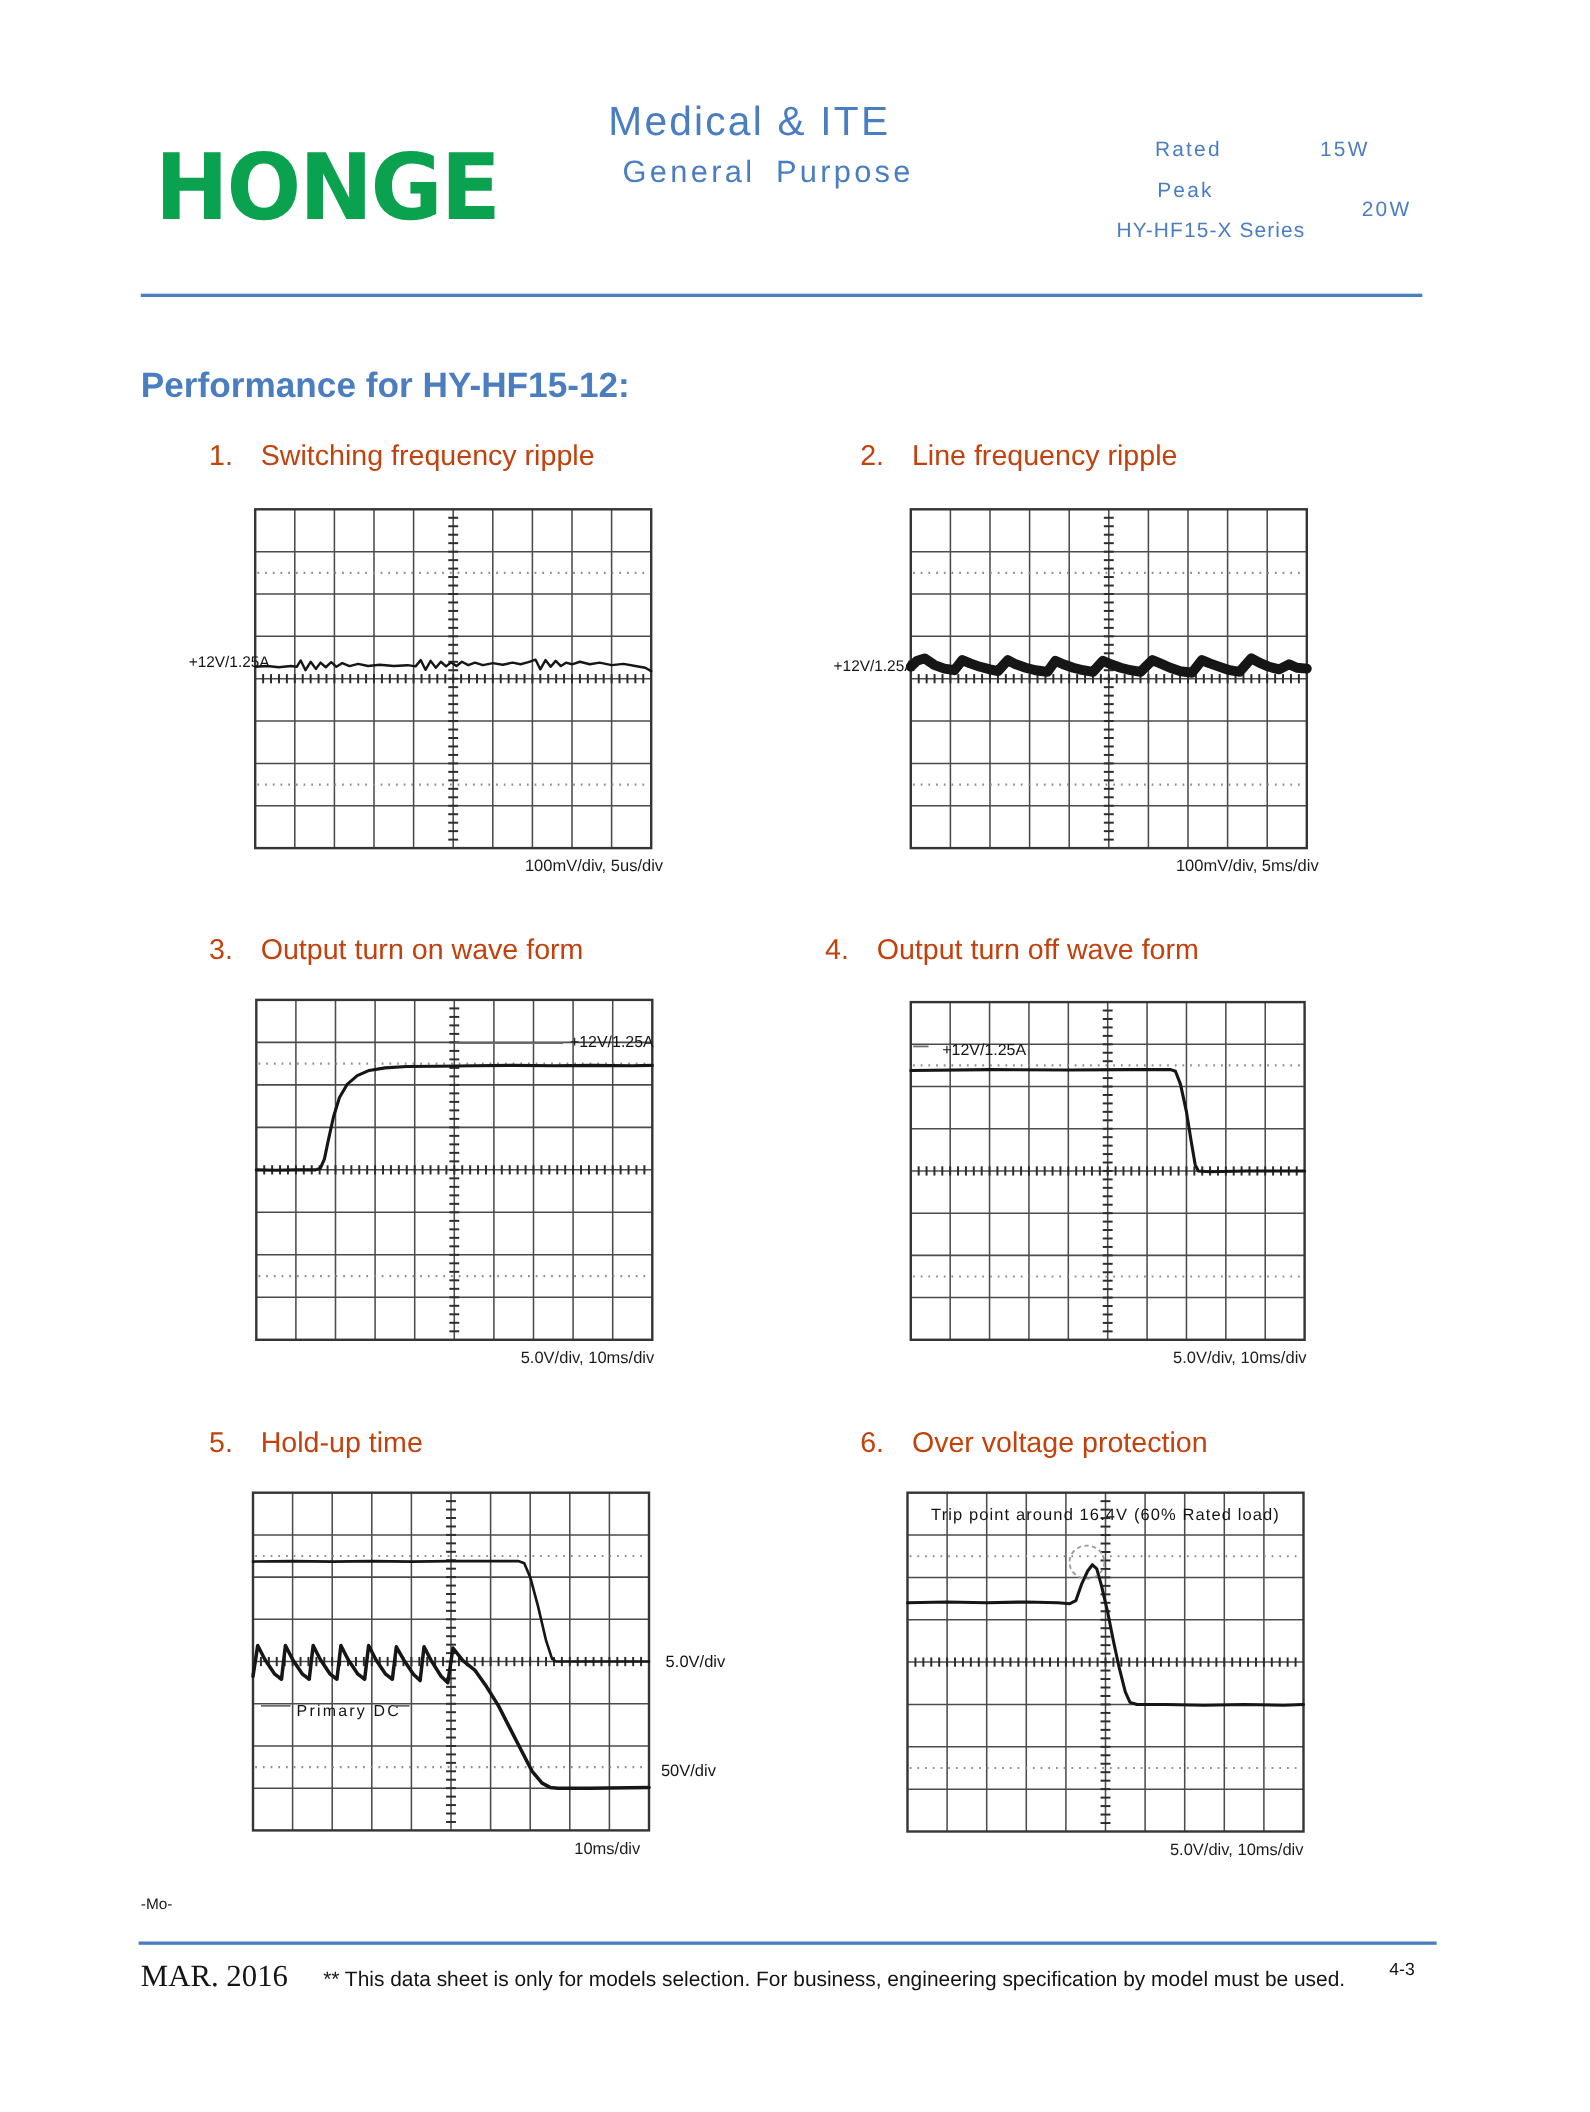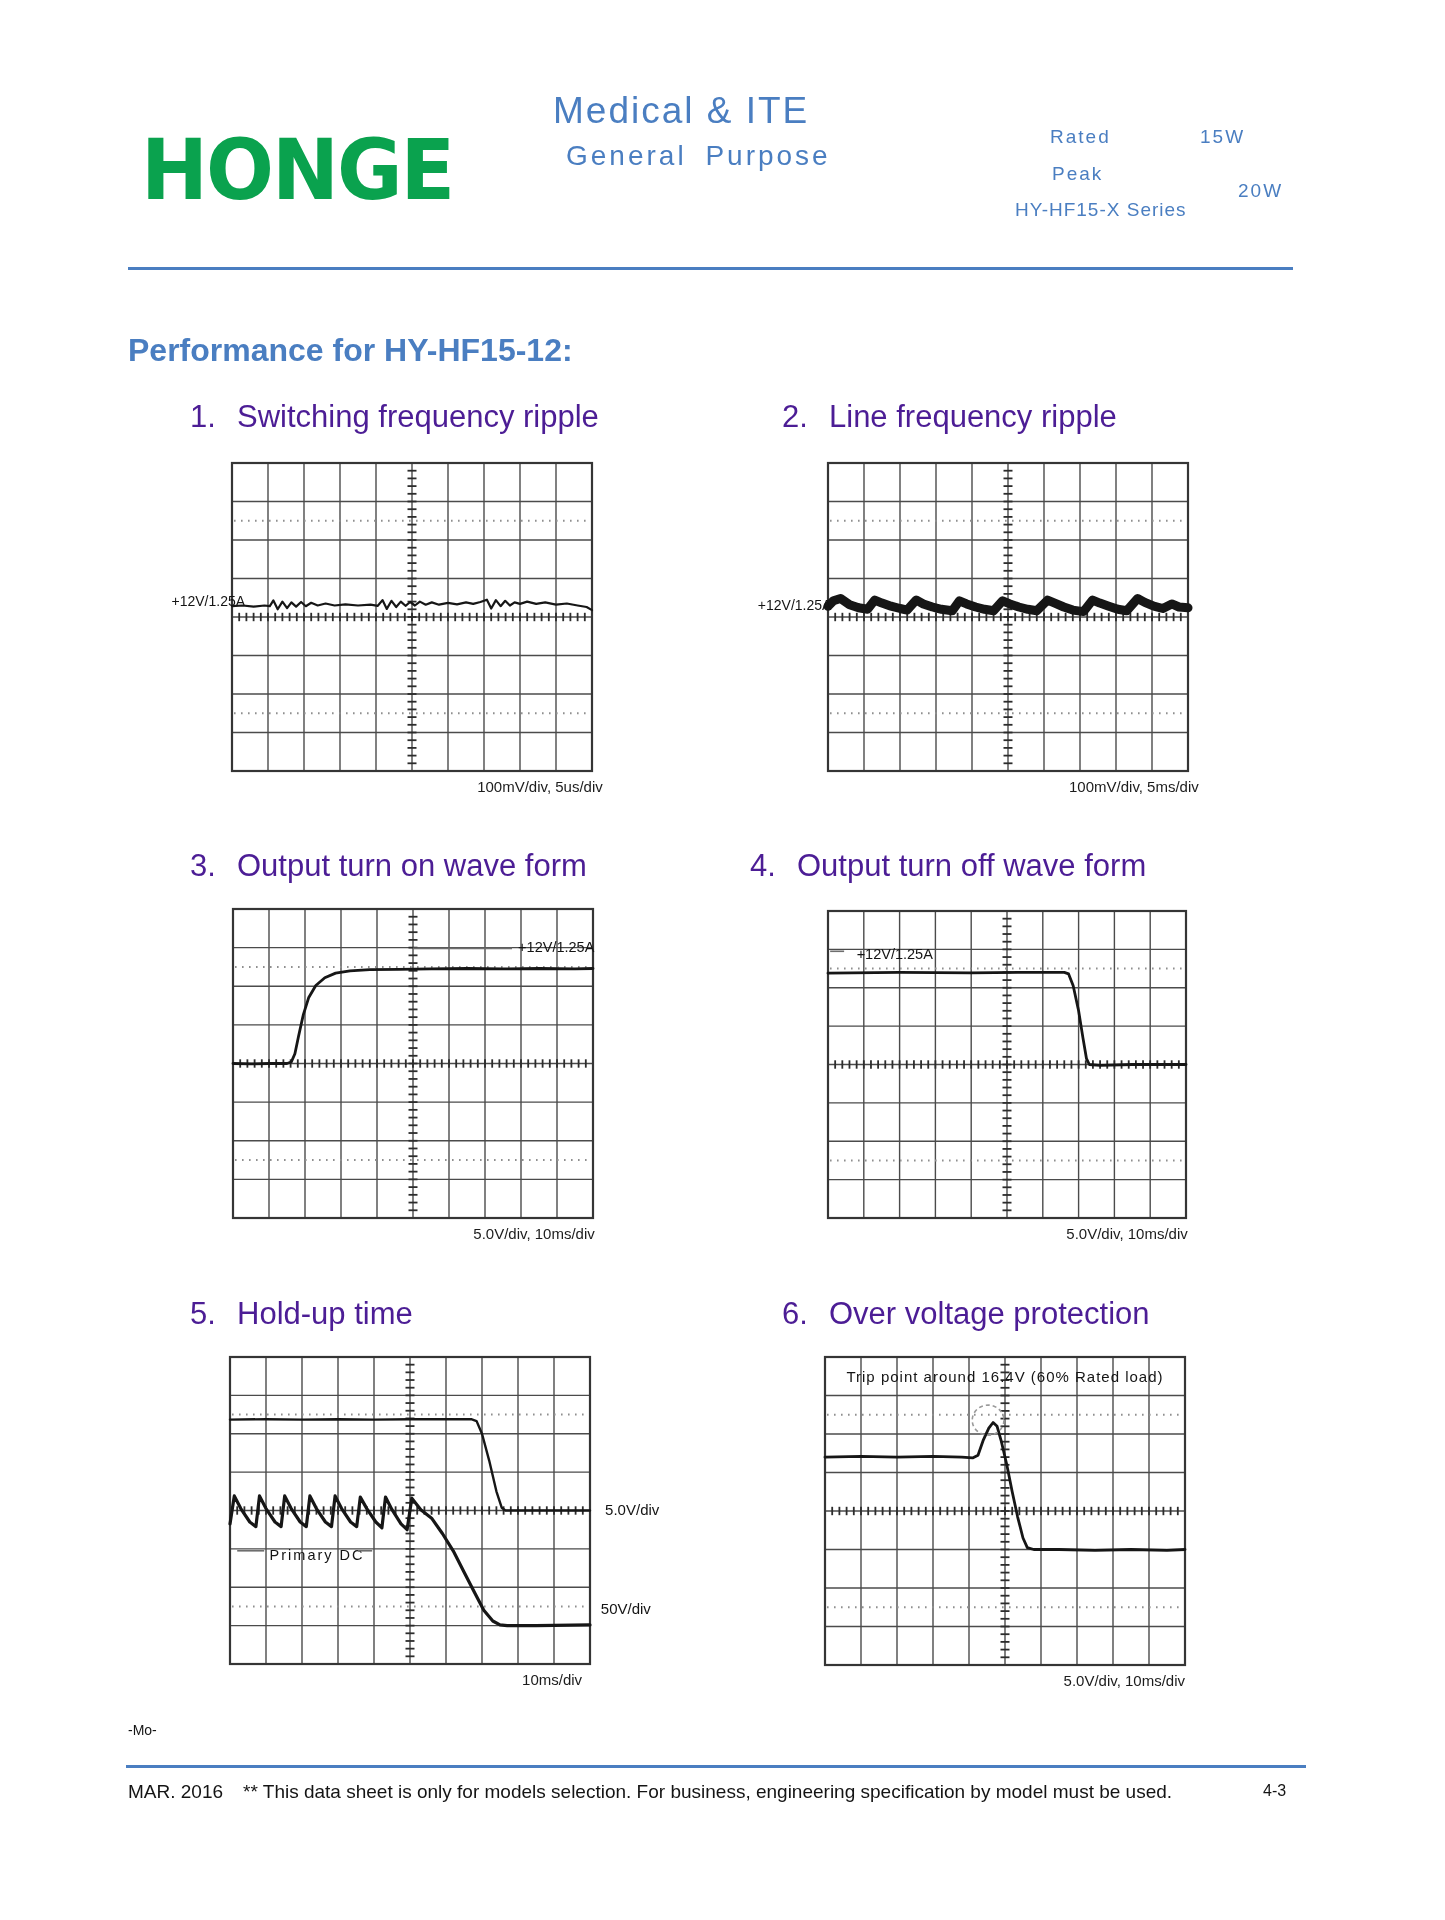--- a/index.html
+++ b/index.html
@@ -7,26 +7,26 @@
         font-family:"Liberation Sans", sans-serif;color:#141414;}
   .abs{position:absolute;}
   .logo{left:141px;top:122px;font-family:"DejaVu Sans", sans-serif;font-weight:bold;
         font-size:80px;letter-spacing:-2px;color:#0aa24e;transform:scaleY(1.04);transform-origin:top left;}
   .blue{color:#4a7ec1;}
   .hdr-title1{left:553px;top:90px;font-size:37px;letter-spacing:2px;}
   .hdr-title2{left:566px;top:140px;font-size:28px;letter-spacing:3px;word-spacing:8px;}
   .spec{font-size:19px;letter-spacing:2px;}
   .hdr-rule{left:128px;top:267px;width:1165px;height:3px;background:#4a7ec1;}
   .heading{left:128px;top:332px;font-size:32px;font-weight:bold;letter-spacing:0px;}
-  .plot-title{font-size:31px;color:#4c1d95;}
+  .plot-title{font-size:26px;color:#c2410c;}
   .plot-title .num{display:inline-block;width:47px;}
   .side-note{left:128px;top:1722px;font-size:14px;}
   .ftr-rule{left:126px;top:1765px;width:1180px;height:3px;background:#4a7ec1;}
   .ftr-line{left:128px;top:1781px;font-size:19px;white-space:nowrap;}
-  .ftr-line .date{font-size:19px;margin-right:20px;}
+  .ftr-line .date{font-size:28px;margin-right:32px;font-family:Liberation Serif, serif;}
   .pagenum{left:1263px;top:1782px;font-size:16px;}
   svg text{font-family:"Liberation Sans", sans-serif;}
 </style>
 </head>
 <body>
 
 <div class="page">
 
   <div class="abs logo">HONGE</div>
   <div class="abs hdr-title1 blue">Medical &amp; ITE</div>

